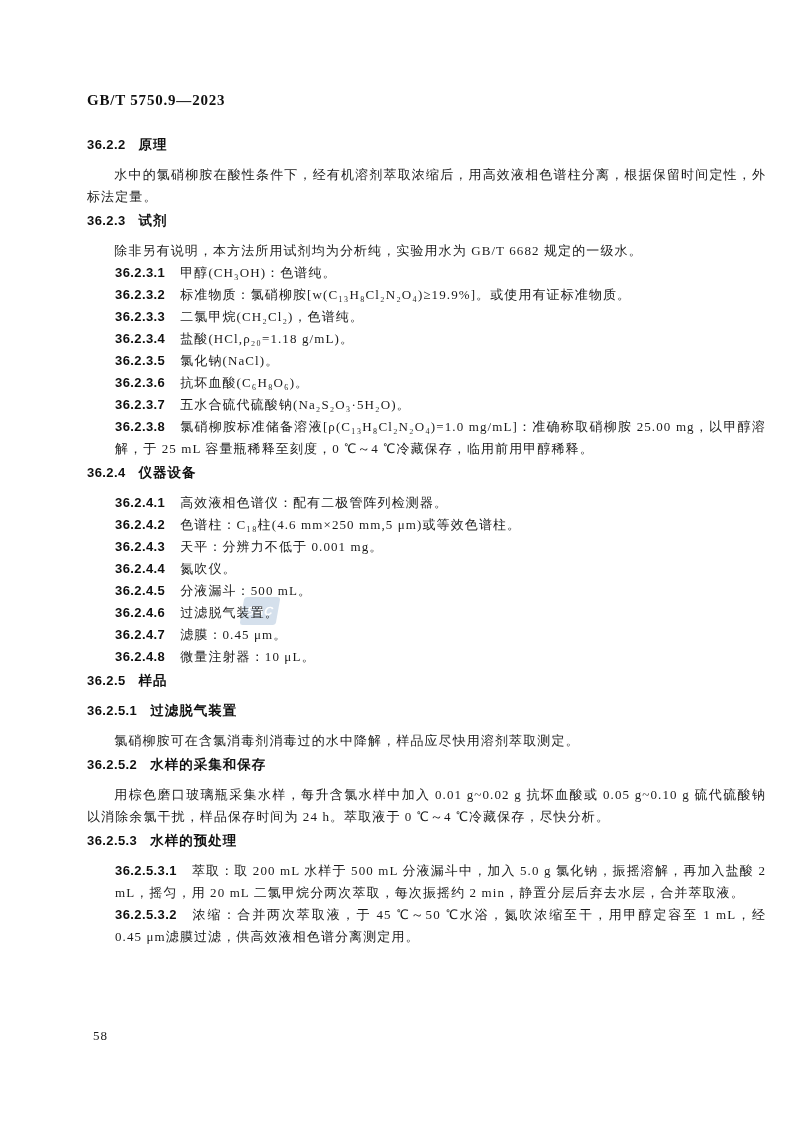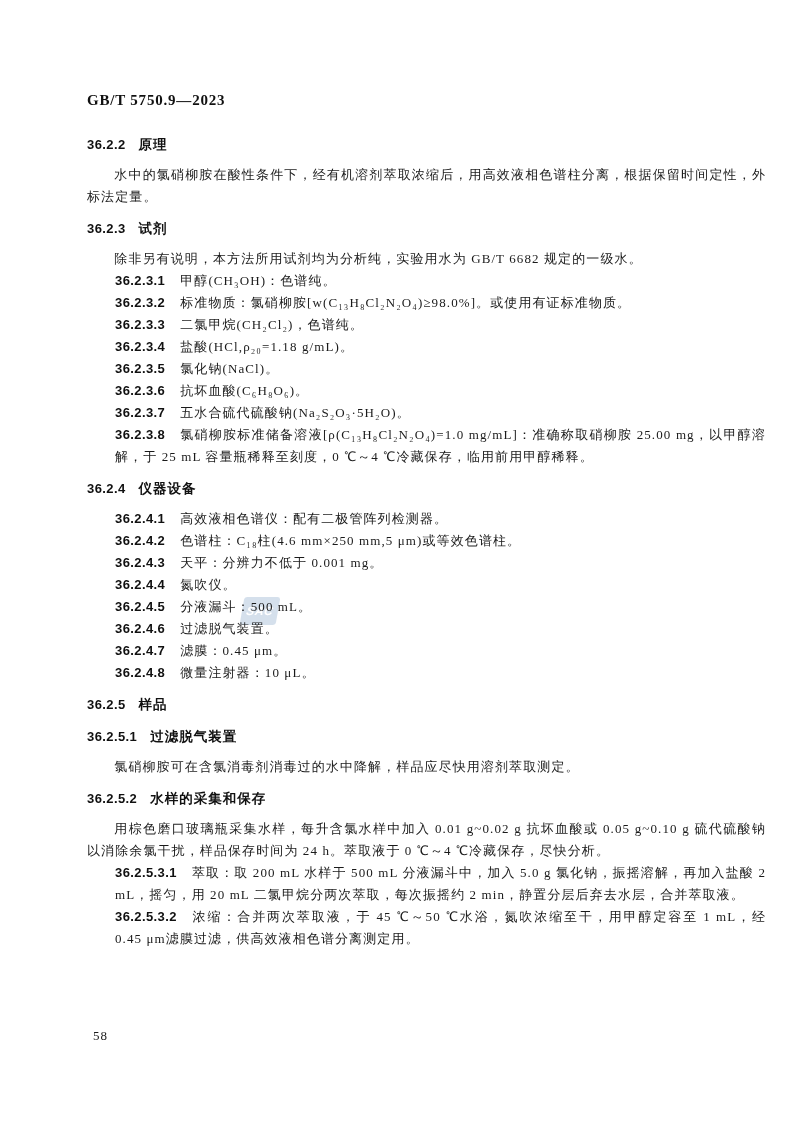--- a/index.html
+++ b/index.html
@@ -43,21 +43,21 @@
     color: #1a1a1a;
     margin-left: 28px;
   }
   .heading {
     font-family: "Liberation Sans", sans-serif;
     font-weight: bold;
     font-size: 13.5px;
     line-height: 22px;
     letter-spacing: 1px;
     color: #111;
-    margin: 10px 0 8px 0;
+    margin: 2px 0 8px 0;
   }
   .num {
     font-family: "Liberation Sans", sans-serif;
     font-weight: bold;
     font-size: 13px;
     letter-spacing: 0.4px;
     margin-right: 15px;
     color: #111;
   }
   .heading .num { margin-right: 13px; }
@@ -101,39 +101,40 @@
     <span>SAC</span>
   </div>
   <div class="content">
     <p class="doc-header">GB/T 5750.9—2023</p>
     <div id="blocks">
         <p class="heading"><span class="num">36.2.2</span><span>原理</span></p>
         <p class="para">水中的氯硝柳胺在酸性条件下，经有机溶剂萃取浓缩后，用高效液相色谱柱分离，根据保留时间定性，外标法定量。</p>
         <p class="heading"><span class="num">36.2.3</span><span>试剂</span></p>
         <p class="para">除非另有说明，本方法所用试剂均为分析纯，实验用水为 GB/T 6682 规定的一级水。</p>
         <p class="item"><span class="num">36.2.3.1</span><span>甲醇(CH₃OH)：色谱纯。</span></p>
-        <p class="item"><span class="num">36.2.3.2</span><span>标准物质：氯硝柳胺[w(C₁₃H₈Cl₂N₂O₄)≥98.0%]。或使用有证标准物质。</span></p>
+        <p class="item"><span class="num">36.2.3.2</span><span>标准物质：氯硝柳胺[w(C₁₃H₈Cl₂N₂O₄)≥19.9%]。或使用有证标准物质。</span></p>
         <p class="item"><span class="num">36.2.3.3</span><span>二氯甲烷(CH₂Cl₂)，色谱纯。</span></p>
         <p class="item"><span class="num">36.2.3.4</span><span>盐酸(HCl,ρ₂₀=1.18 g/mL)。</span></p>
         <p class="item"><span class="num">36.2.3.5</span><span>氯化钠(NaCl)。</span></p>
         <p class="item"><span class="num">36.2.3.6</span><span>抗坏血酸(C₆H₈O₆)。</span></p>
         <p class="item"><span class="num">36.2.3.7</span><span>五水合硫代硫酸钠(Na₂S₂O₃·5H₂O)。</span></p>
         <p class="item"><span class="num">36.2.3.8</span><span>氯硝柳胺标准储备溶液[ρ(C₁₃H₈Cl₂N₂O₄)=1.0 mg/mL]：准确称取硝柳胺 25.00 mg，以甲醇溶解，于 25 mL 容量瓶稀释至刻度，0 ℃～4 ℃冷藏保存，临用前用甲醇稀释。</span></p>
         <p class="heading"><span class="num">36.2.4</span><span>仪器设备</span></p>
         <p class="item"><span class="num">36.2.4.1</span><span>高效液相色谱仪：配有二极管阵列检测器。</span></p>
         <p class="item"><span class="num">36.2.4.2</span><span>色谱柱：C₁₈柱(4.6 mm×250 mm,5 μm)或等效色谱柱。</span></p>
         <p class="item"><span class="num">36.2.4.3</span><span>天平：分辨力不低于 0.001 mg。</span></p>
         <p class="item"><span class="num">36.2.4.4</span><span>氮吹仪。</span></p>
         <p class="item"><span class="num">36.2.4.5</span><span>分液漏斗：500 mL。</span></p>
         <p class="item"><span class="num">36.2.4.6</span><span>过滤脱气装置。</span></p>
         <p class="item"><span class="num">36.2.4.7</span><span>滤膜：0.45 μm。</span></p>
         <p class="item"><span class="num">36.2.4.8</span><span>微量注射器：10 μL。</span></p>
         <p class="heading"><span class="num">36.2.5</span><span>样品</span></p>
         <p class="heading"><span class="num">36.2.5.1</span><span>过滤脱气装置</span></p>
         <p class="para">氯硝柳胺可在含氯消毒剂消毒过的水中降解，样品应尽快用溶剂萃取测定。</p>
         <p class="heading"><span class="num">36.2.5.2</span><span>水样的采集和保存</span></p>
         <p class="para">用棕色磨口玻璃瓶采集水样，每升含氯水样中加入 0.01 g~0.02 g 抗坏血酸或 0.05 g~0.10 g 硫代硫酸钠以消除余氯干扰，样品保存时间为 24 h。萃取液于 0 ℃～4 ℃冷藏保存，尽快分析。</p>
+        <p class="heading"><span class="num">36.2.5.3</span><span>水样的预处理</span></p>
         <p class="item"><span class="num">36.2.5.3.1</span><span>萃取：取 200 mL 水样于 500 mL 分液漏斗中，加入 5.0 g 氯化钠，振摇溶解，再加入盐酸 2 mL，摇匀，用 20 mL 二氯甲烷分两次萃取，每次振摇约 2 min，静置分层后弃去水层，合并萃取液。</span></p>
         <p class="item"><span class="num">36.2.5.3.2</span><span>浓缩：合并两次萃取液，于 45 ℃～50 ℃水浴，氮吹浓缩至干，用甲醇定容至 1 mL，经 0.45 μm滤膜过滤，供高效液相色谱分离测定用。</span></p>
       </div>
   </div>
   <div class="page-number">58</div>
 </div>
 
 </body></html>

